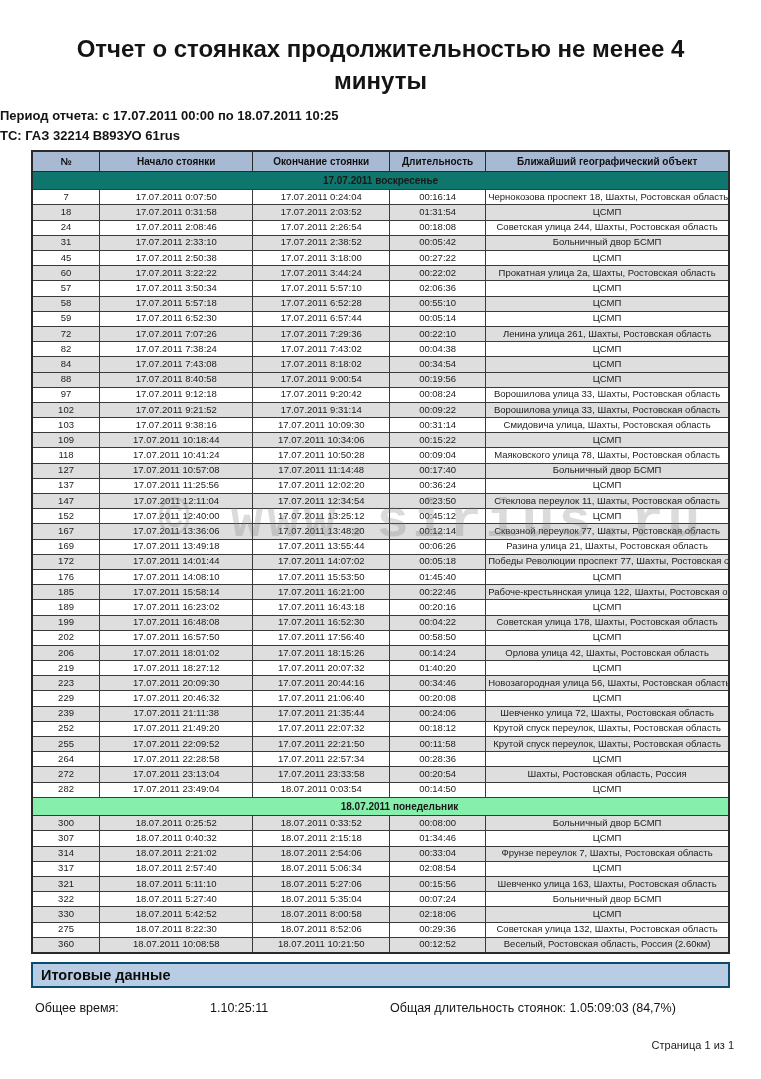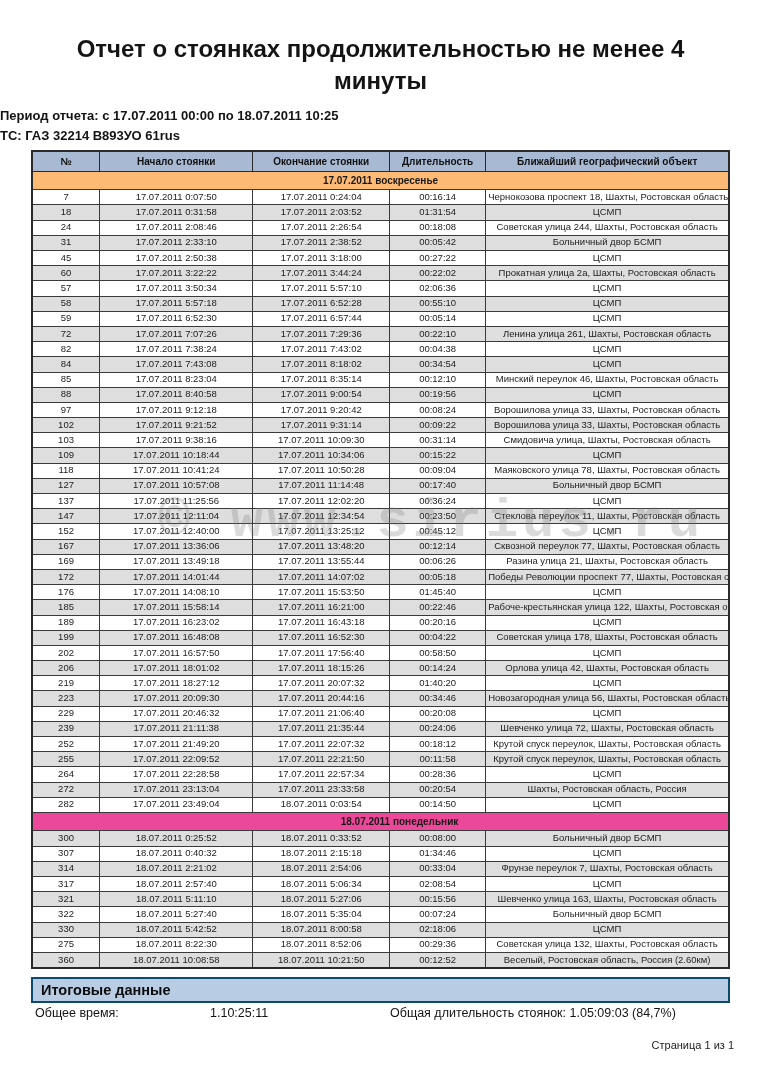--- a/index.html
+++ b/index.html
@@ -34,21 +34,21 @@
   }
   tr.alt td{background:var(--alt-bg,#dedede);}
   tr.section-row td{font-weight:bold;font-size:10px;padding:3px 2px;height:auto;color:#181818;}
   .summary-bar{
     margin:8px 0 0 31px;width:699px;box-sizing:border-box;
     background:var(--summary-bg,#b8cce4);
     border:2px solid #0c4a6e;
     font-size:14.5px;font-weight:bold;padding:3px 8px;color:#0d0d0d;
   }
   .summary-line{
-    margin:3px 31px 0 35px;font-size:12.5px;display:flex;align-items:center;
+    margin:13px 31px 0 35px;font-size:12.5px;display:flex;align-items:center;
   }
   .summary-line .lbl{width:175px;}
   .summary-line .val{width:180px;}
   .summary-line .right{flex:1;padding-left:0px;}
   .page-number{position:absolute;right:27px;bottom:28px;font-size:11px;color:#222;}
   .watermark{
     position:absolute;top:491px;left:158px;
     font-size:54px;font-weight:bold;letter-spacing:4px;
     color:rgba(122,122,122,0.27);
     white-space:nowrap;pointer-events:none;font-family:Liberation Mono, monospace;
@@ -75,21 +75,21 @@
       <tr>
         <th>№</th>
         <th>Начало стоянки</th>
         <th>Окончание стоянки</th>
         <th>Длительность</th>
         <th>Ближайший географический объект</th>
       </tr>
     </thead>
     <tbody id="table-body">
         <tr class="section-row">
-          <td colspan="5" style="background: #fdba74;">17.07.2011 воскресенье</td>
+          <td colspan="5" style="background: #0f766e;">17.07.2011 воскресенье</td>
         </tr>
         <tr class="">
           <td>7</td>
           <td>17.07.2011 0:07:50</td>
           <td>17.07.2011 0:24:04</td>
           <td>00:16:14</td>
           <td>Чернокозова проспект 18, Шахты, Ростовская область</td>
         </tr>
         <tr class="alt">
           <td>18</td>
@@ -161,27 +161,20 @@
           <td>00:04:38</td>
           <td>ЦСМП</td>
         </tr>
         <tr class="alt">
           <td>84</td>
           <td>17.07.2011 7:43:08</td>
           <td>17.07.2011 8:18:02</td>
           <td>00:34:54</td>
           <td>ЦСМП</td>
         </tr>
-        <tr class="">
-          <td>85</td>
-          <td>17.07.2011 8:23:04</td>
-          <td>17.07.2011 8:35:14</td>
-          <td>00:12:10</td>
-          <td>Минский переулок 46, Шахты, Ростовская область</td>
-        </tr>
         <tr class="alt">
           <td>88</td>
           <td>17.07.2011 8:40:58</td>
           <td>17.07.2011 9:00:54</td>
           <td>00:19:56</td>
           <td>ЦСМП</td>
         </tr>
         <tr class="">
           <td>97</td>
           <td>17.07.2011 9:12:18</td>
@@ -365,21 +358,21 @@
           <td>Шахты, Ростовская область, Россия</td>
         </tr>
         <tr class="">
           <td>282</td>
           <td>17.07.2011 23:49:04</td>
           <td>18.07.2011 0:03:54</td>
           <td>00:14:50</td>
           <td>ЦСМП</td>
         </tr>
         <tr class="section-row">
-          <td colspan="5" style="background: #ec4899; padding-left: 40px;">18.07.2011 понедельник</td>
+          <td colspan="5" style="background: #86efac; padding-left: 40px;">18.07.2011 понедельник</td>
         </tr>
         <tr class="alt">
           <td>300</td>
           <td>18.07.2011 0:25:52</td>
           <td>18.07.2011 0:33:52</td>
           <td>00:08:00</td>
           <td>Больничный двор БСМП</td>
         </tr>
         <tr class="">
           <td>307</td>

